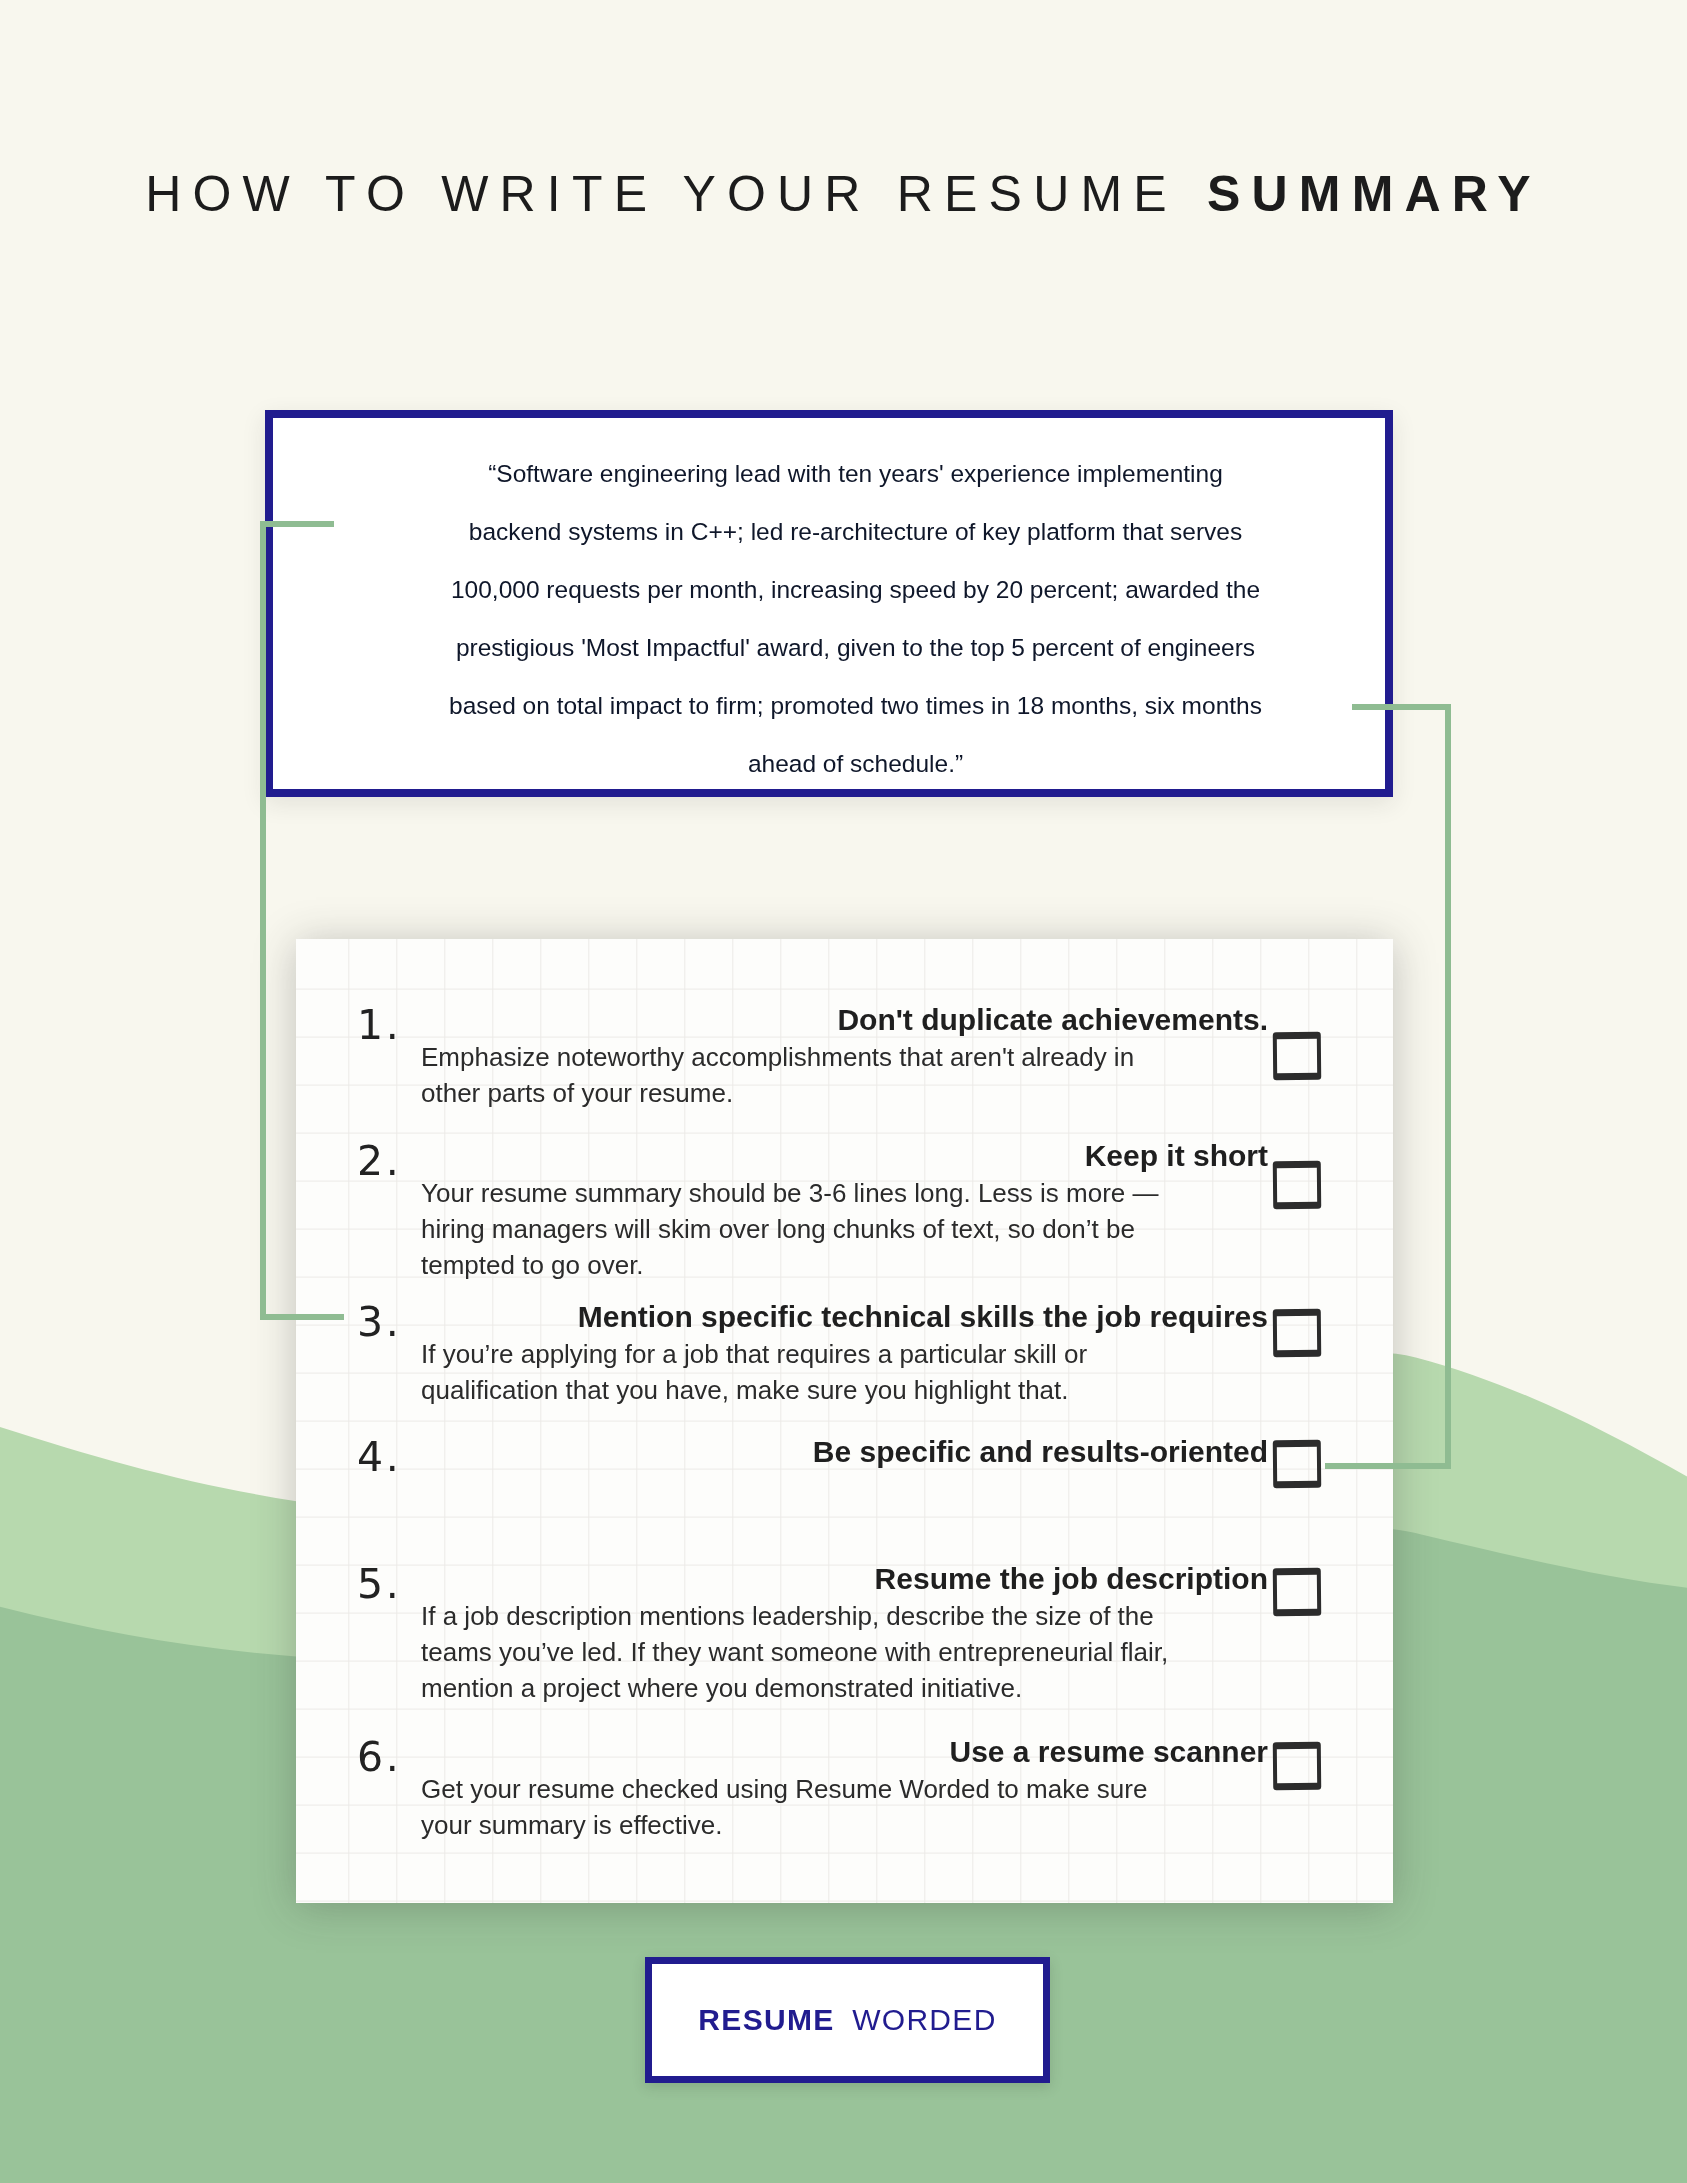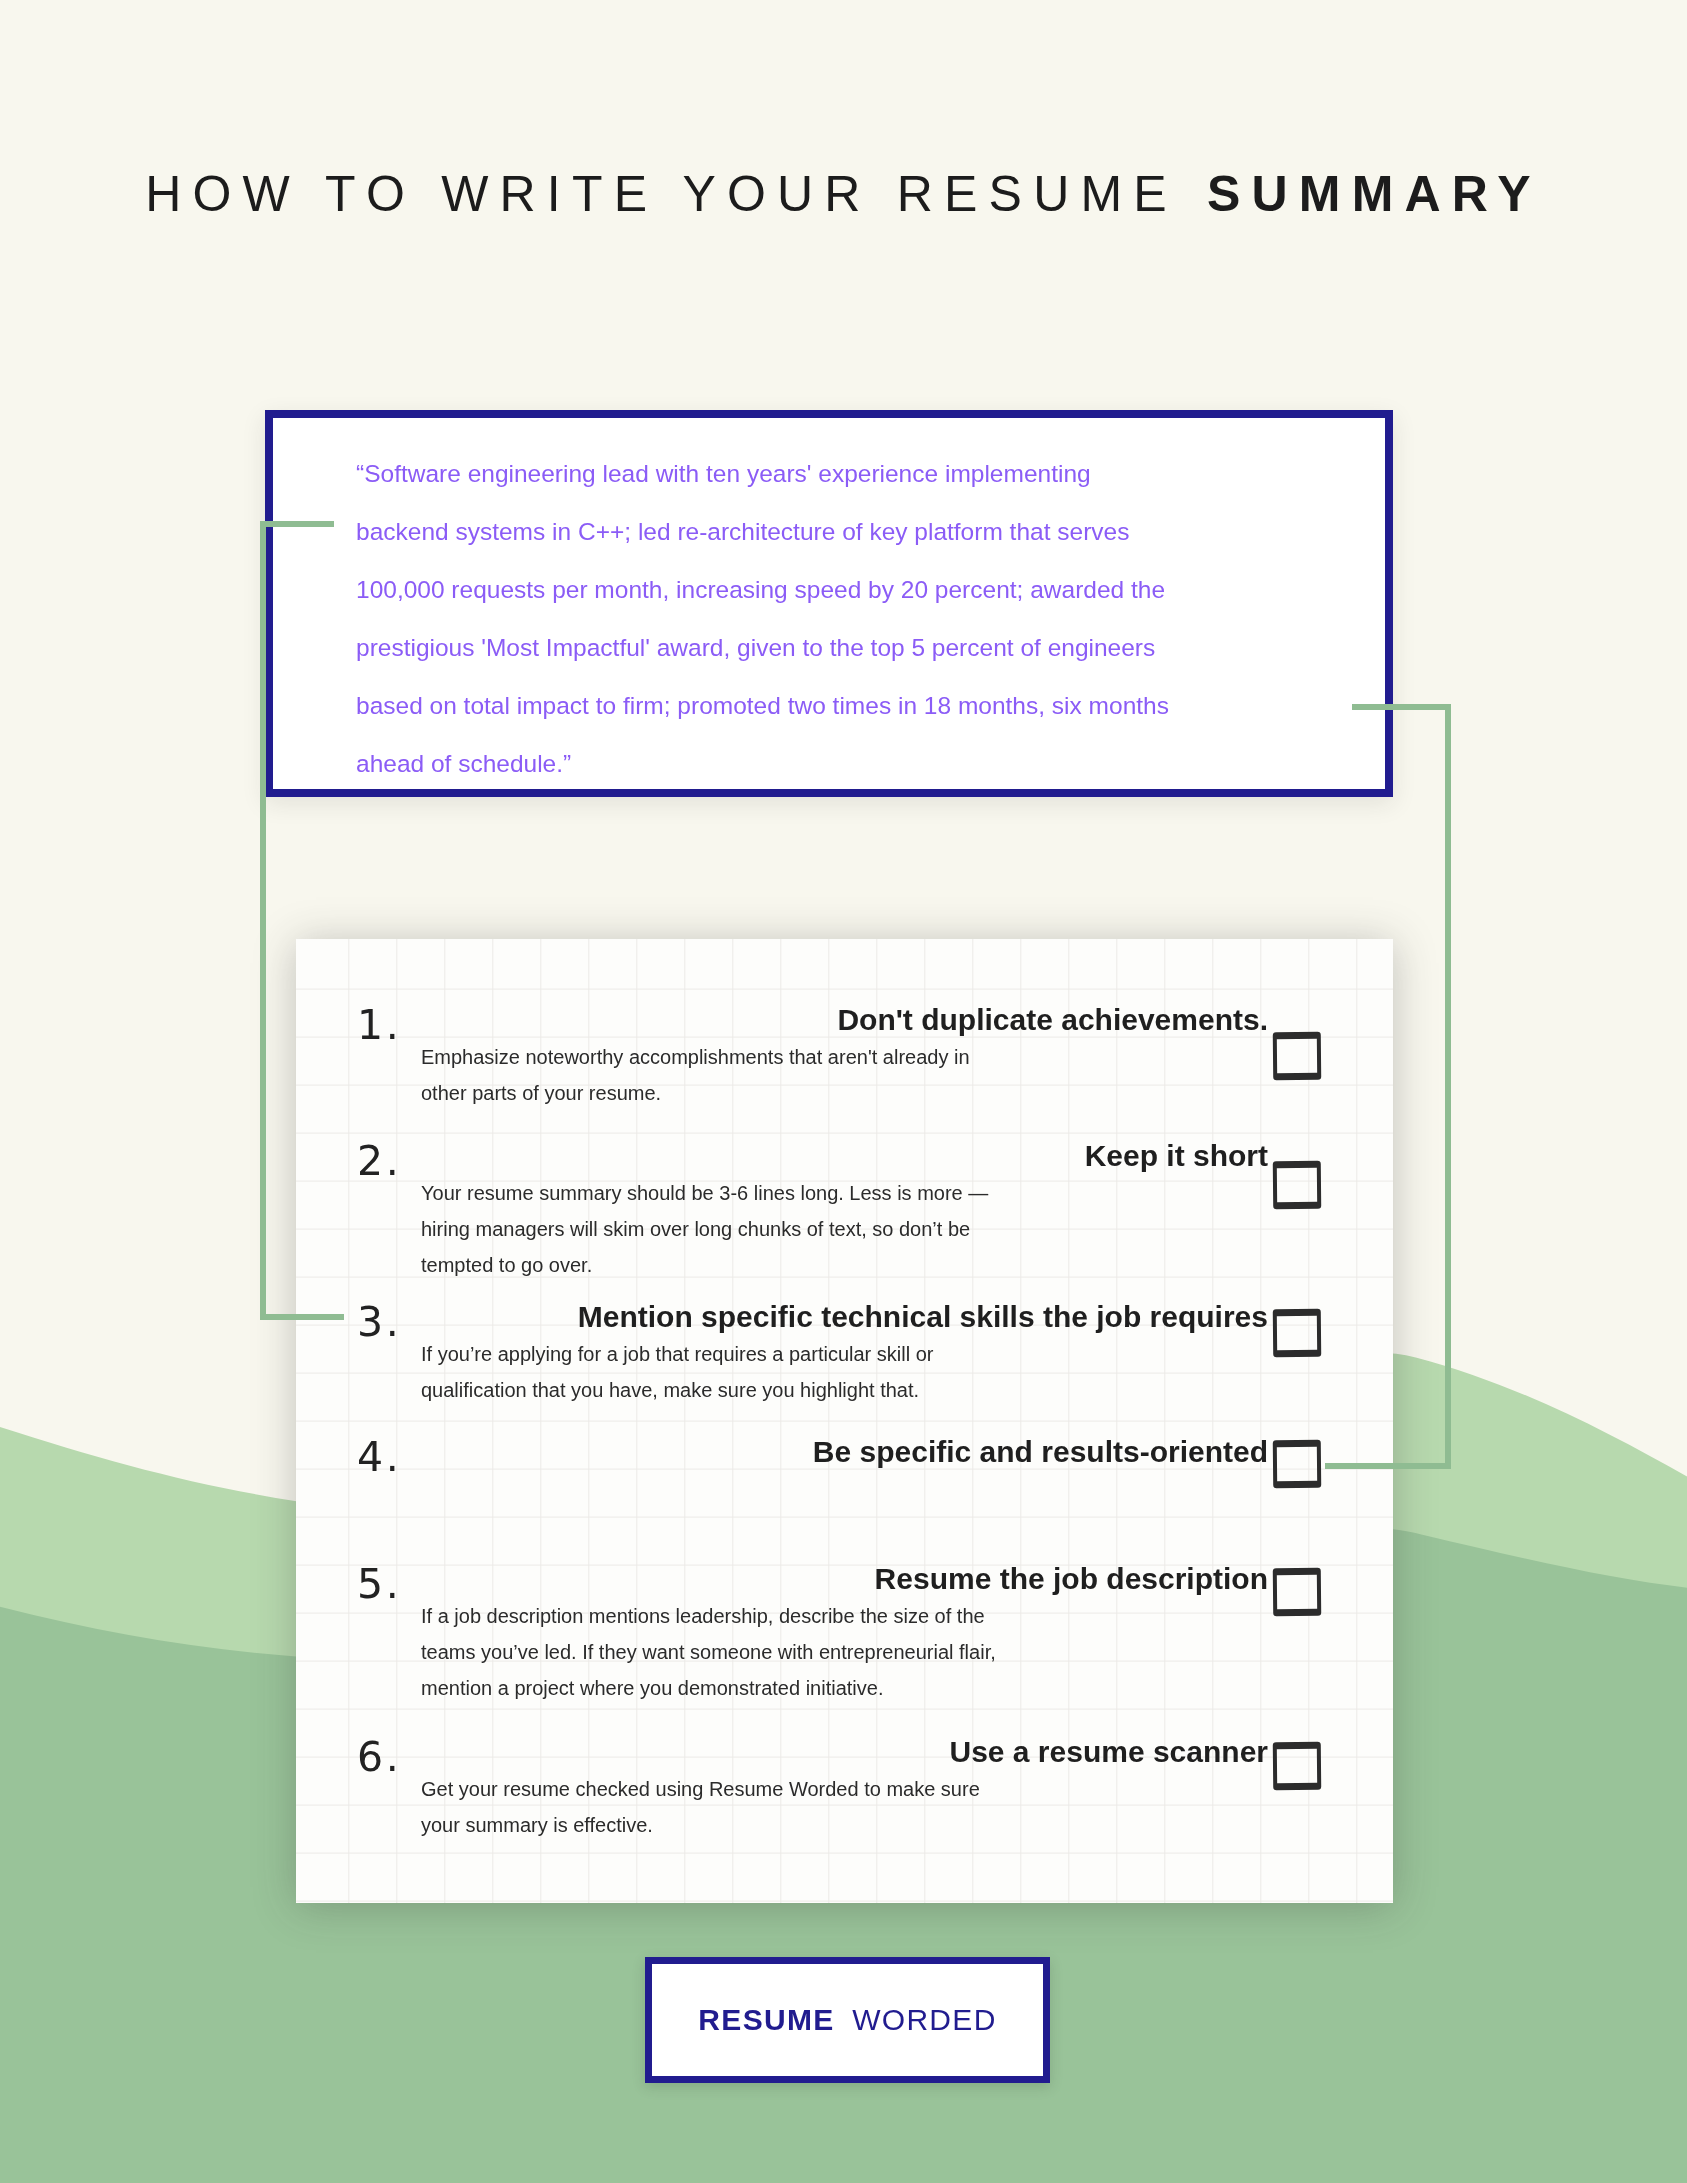--- a/index.html
+++ b/index.html
@@ -25,22 +25,23 @@
   
   .quote-box{
     position:absolute;left:265px;top:410px;width:1128px;height:387px;
     box-sizing:border-box;
     background:#ffffff;border:8.6px solid #211c8f;
     z-index:3;
     box-shadow:0 6.6px 23px rgba(40,40,40,0.10);
   }
   .quote-text{
     position:absolute;left:83px;top:26.5px;width:999px;
-    font-size:24.5px;line-height:58px;color:#8b5cf6;
+    font-size:24.5px;line-height:58px;color:#0f172a;
     white-space:pre-line;
+    text-align:center;
   }
   
   .conn{position:absolute;background:#8fbc92;z-index:4;}
   .conn-l-stub   {left:260px; top:521px;  width:74px; height:6px;}
   .conn-l-vert   {left:260px; top:521px;  width:6px;   height:799px;}
   .conn-l-horiz  {left:260px; top:1314px; width:84px; height:6px;}
   .conn-r-stub   {left:1352px;top:704px; width:99px; height:6px;}
   .conn-r-vert   {left:1445px;top:704px; width:6px;   height:765px;}
   .conn-r-horiz  {left:1325px;top:1463px; width:126px; height:6px;}
   
@@ -59,21 +60,21 @@
     position:absolute;left:61px;top:-4px;
     font-family:"DejaVu Sans", sans-serif;
     font-size:41px;color:#222222;letter-spacing:2.6px;
   }
   .item-text{position:absolute;left:125px;width:847px;}
   .item-heading{
     font-size:30px;font-weight:700;color:#1f1f1f;line-height:29px;text-align:right;
   }
   .item-body{
     margin-top:5.3px;
-    font-size:20px;color:#2b2b2b;line-height:36px;
+    font-size:26px;color:#2b2b2b;line-height:36px;
     white-space:pre-line;
   }
   .checkbox{
     position:absolute;left:977px;width:48px;height:48px;
     box-sizing:border-box;
     border:4.6px solid #2c2c2c;
     border-top-width:7.3px;border-bottom-width:7.3px;
     border-radius:3.3px;
     background:transparent;
     transform:rotate(-0.6deg);

